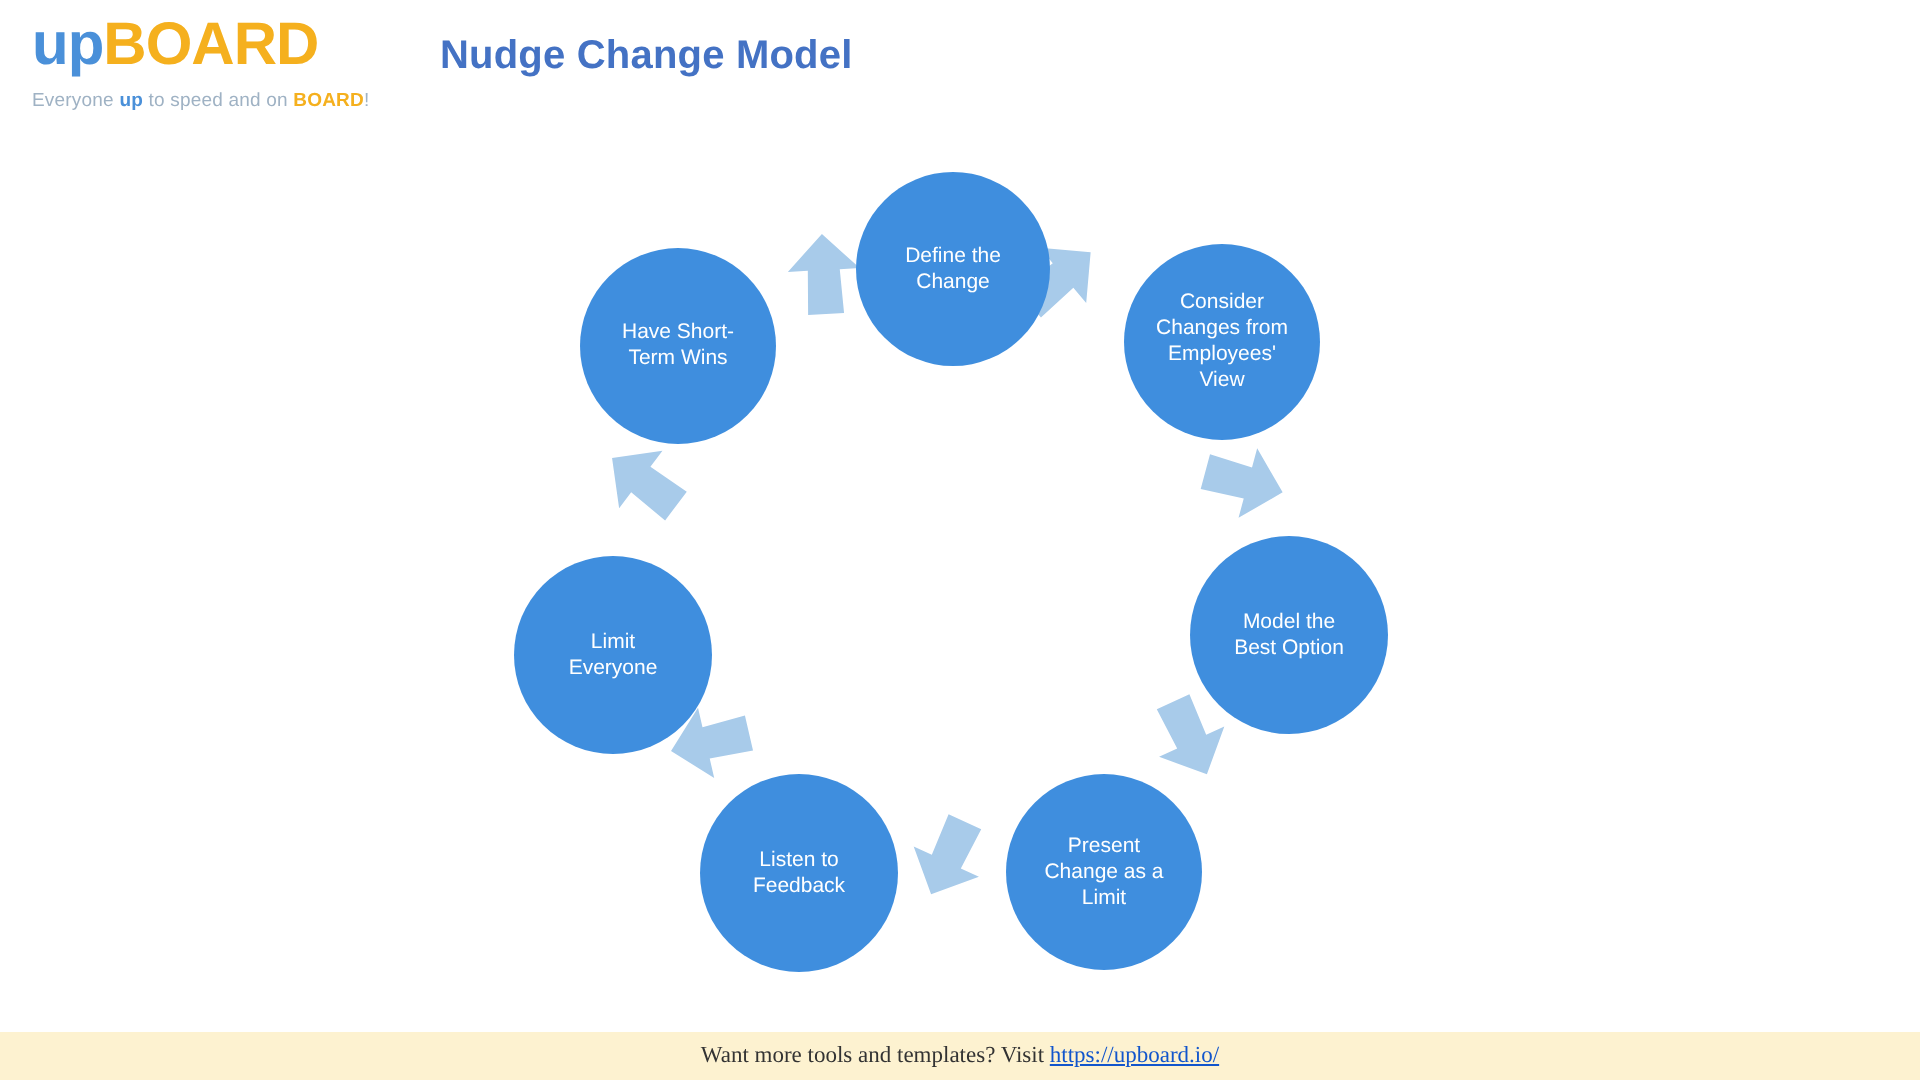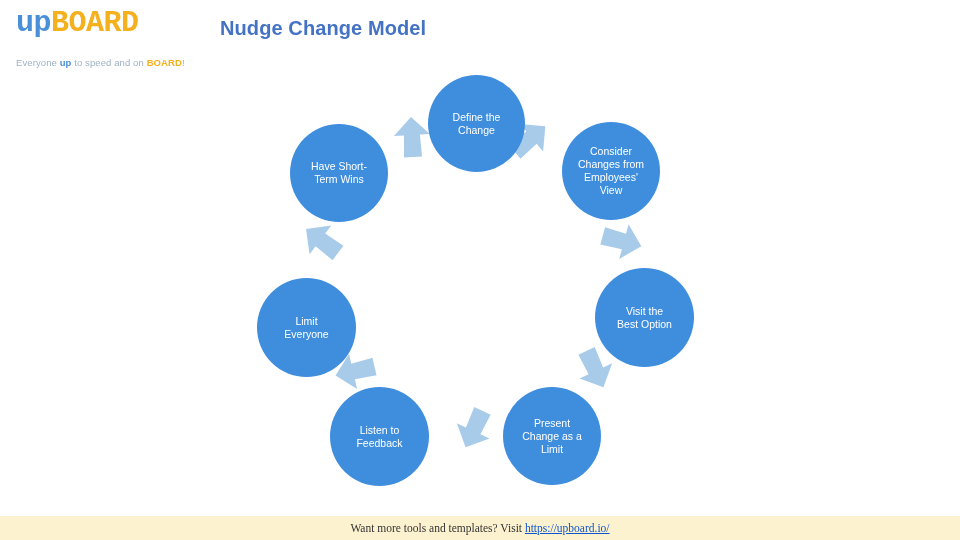--- a/index.html
+++ b/index.html
@@ -23,26 +23,25 @@
     top: 6px;
     width: 190px;
     height: 58px;
   }
   #logo-wordmark {
     font-size: 30px;
     font-weight: bold;
     letter-spacing: -0.5px;
     line-height: 34px;
     white-space: nowrap;
-    font-family: Liberation Mono, monospace;
   }
   #logo-up   { color: #4A90D9; }
   #logo-board{ color: #F5B01E; }
   #logo-tagline {
-    margin-top: 17px;
+    margin-top: 5px;
     font-size: 9.5px;
     color: #9fb2c4;
     white-space: nowrap;
     letter-spacing: 0.1px;
   }
   #logo-tagline .hl-blue   { color: #4A90D9; font-weight: bold; }
   #logo-tagline .hl-orange { color: #F5B01E; font-weight: bold; }
 
   #page-title {
     position: absolute;
@@ -74,25 +73,25 @@
     text-align: center;
     color: #ffffff;
     font-size: 10.5px;
     line-height: 13px;
     box-sizing: border-box;
     padding: 4px;
   }
   .node span { display: block; }
 
   
-  #node-0 { left: 428px; top: 13px;  width: 97px;  height: 97px; }
+  #node-0 { left: 428px; top: 24px;  width: 97px;  height: 97px; }
   #node-1 { left: 562px; top: 60px;  width: 98px;  height: 98px; }
   #node-2 { left: 595px; top: 206px; width: 99px;  height: 99px; }
   #node-3 { left: 503px; top: 325px; width: 98px;  height: 98px; }
-  #node-4 { left: 330px; top: 325px; width: 99px;  height: 99px; }
+  #node-4 { left: 350px; top: 325px; width: 99px;  height: 99px; }
   #node-5 { left: 257px; top: 216px; width: 99px;  height: 99px; }
   #node-6 { left: 290px; top: 62px;  width: 98px;  height: 98px; }
 
   .arrow {
     position: absolute;
     width: 44px;
     height: 44px;
   }
   .arrow svg { display: block; width: 44px; height: 44px; }
   .arrow path { fill: #A8CBEA; }
@@ -191,21 +190,21 @@
     <div>
       <span>Consider</span>
       <span>Changes from</span>
       <span>Employees'</span>
       <span>View</span>
     </div>
   </div>
 
   <div class="node" id="node-2">
     <div>
-      <span>Visit the</span>
+      <span>Model the</span>
       <span>Best Option</span>
     </div>
   </div>
 
   <div class="node" id="node-3">
     <div>
       <span>Present</span>
       <span>Change as a</span>
       <span>Limit</span>
     </div>

